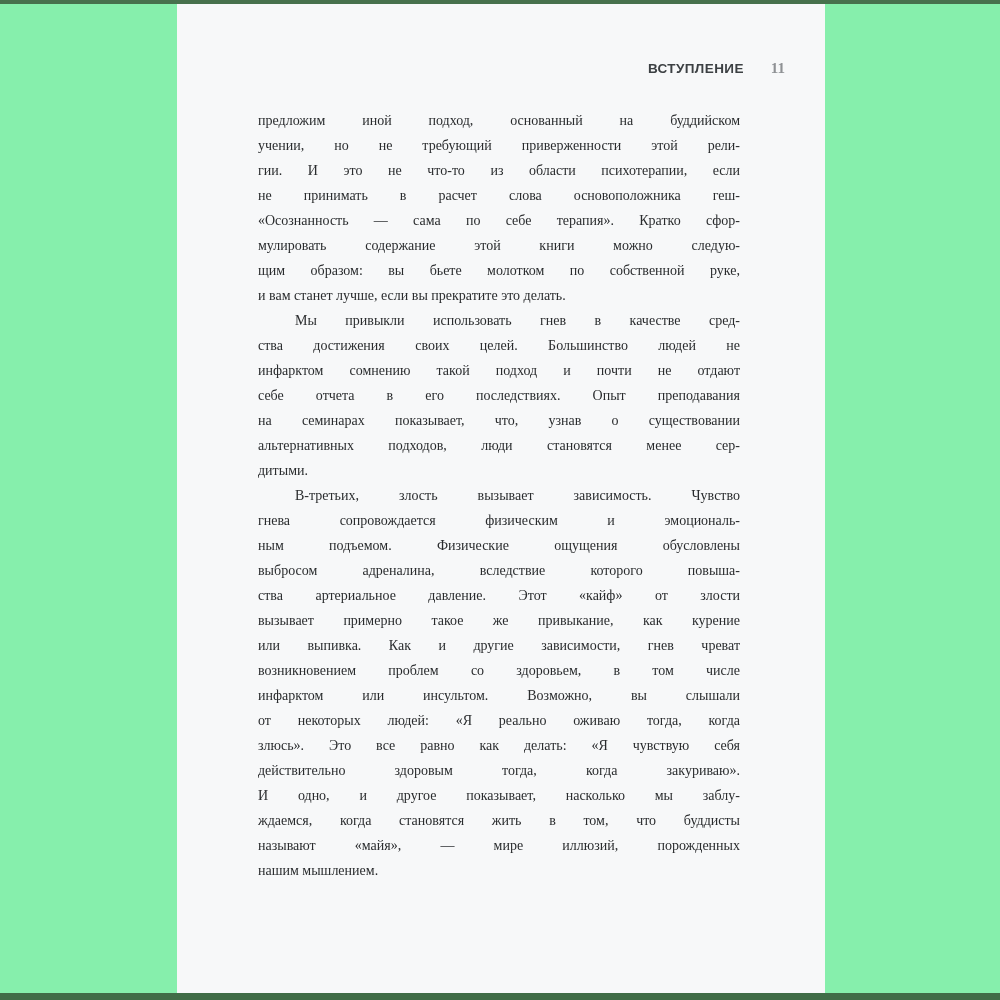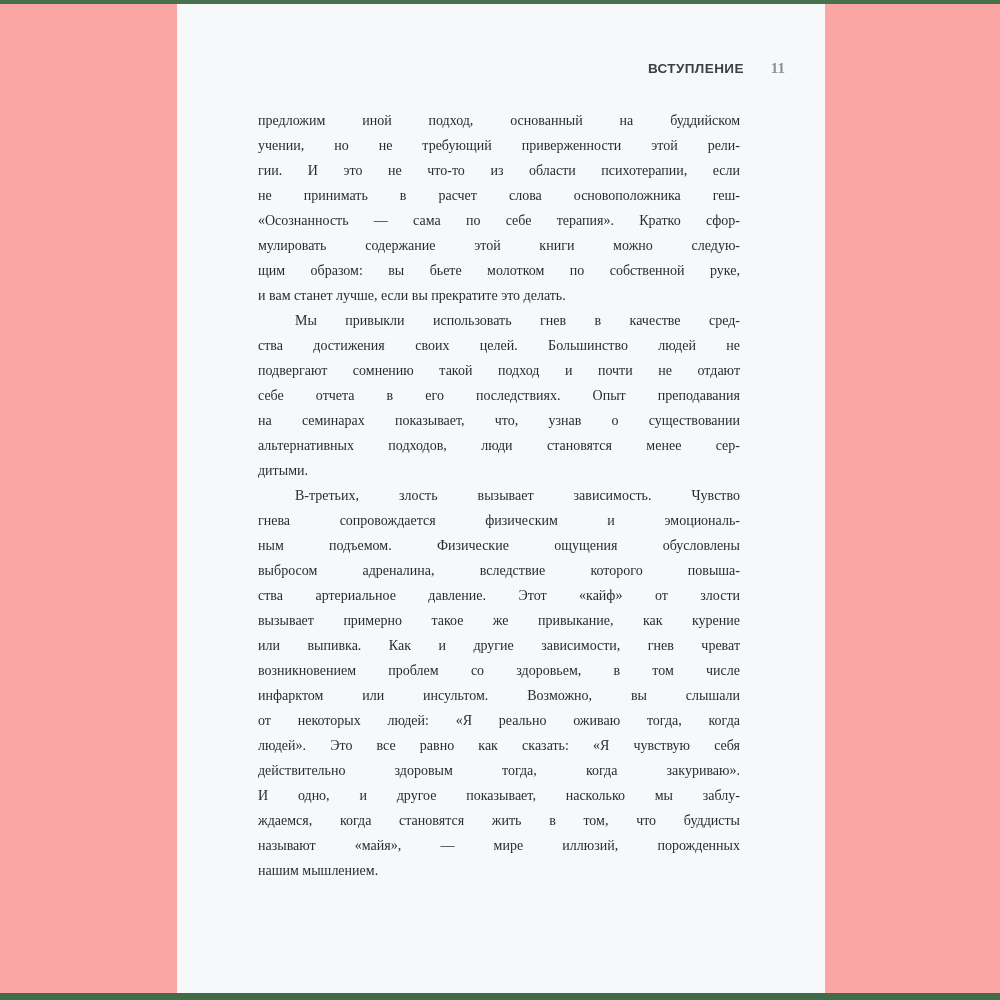--- a/index.html
+++ b/index.html
@@ -72,59 +72,59 @@
   .text-line.para-end {
     text-align-last: left;
   }
   .text-line.indented {
     padding-left: 37px;
   }
 </style>
 </head>
 <body>
 
-<div id="stage" style="background: #fca5a5;">
+<div id="stage" style="background: #86efac;">
   <div id="bar-top" class="accent-bar" style="background: rgb(71, 113, 77);"></div>
   <div id="book-page" style="background: rgb(247, 248, 249);">
     <div id="page-header">
       <span id="section-title" style="color: rgb(60, 64, 67);">ВСТУПЛЕНИЕ</span>
       <span id="page-number" style="color: rgb(142, 145, 148);">11</span>
     </div>
     <div id="text-block" style="color: rgb(42, 44, 46);">
         <div>
           <div class="text-line">предложим иной подход, основанный на буддийском</div>
           <div class="text-line">учении, но не требующий приверженности этой рели-</div>
           <div class="text-line">гии. И это не что-то из области психотерапии, если</div>
           <div class="text-line">не принимать в расчет слова основоположника геш-</div>
           <div class="text-line">«Осознанность — сама по себе терапия». Кратко сфор-</div>
           <div class="text-line">мулировать содержание этой книги можно следую-</div>
           <div class="text-line">щим образом: вы бьете молотком по собственной руке,</div>
           <div class="text-line para-end">и вам станет лучше, если вы прекратите это делать.</div>
         </div>
         <div>
           <div class="text-line indented">Мы привыкли использовать гнев в качестве сред-</div>
           <div class="text-line">ства достижения своих целей. Большинство людей не</div>
-          <div class="text-line">подвергают сомнению такой подход и почти не отдают</div>
+          <div class="text-line">инфарктом сомнению такой подход и почти не отдают</div>
           <div class="text-line">себе отчета в его последствиях. Опыт преподавания</div>
           <div class="text-line">на семинарах показывает, что, узнав о существовании</div>
           <div class="text-line">альтернативных подходов, люди становятся менее сер-</div>
           <div class="text-line para-end">дитыми.</div>
         </div>
         <div>
           <div class="text-line indented">В-третьих, злость вызывает зависимость. Чувство</div>
           <div class="text-line">гнева сопровождается физическим и эмоциональ-</div>
           <div class="text-line">ным подъемом. Физические ощущения обусловлены</div>
           <div class="text-line">выбросом адреналина, вследствие которого повыша-</div>
           <div class="text-line">ства артериальное давление. Этот «кайф» от злости</div>
           <div class="text-line">вызывает примерно такое же привыкание, как курение</div>
           <div class="text-line">или выпивка. Как и другие зависимости, гнев чреват</div>
           <div class="text-line">возникновением проблем со здоровьем, в том числе</div>
           <div class="text-line">инфарктом или инсультом. Возможно, вы слышали</div>
           <div class="text-line">от некоторых людей: «Я реально оживаю тогда, когда</div>
-          <div class="text-line">людей». Это все равно как сказать: «Я чувствую себя</div>
+          <div class="text-line">злюсь». Это все равно как делать: «Я чувствую себя</div>
           <div class="text-line">действительно здоровым тогда, когда закуриваю».</div>
           <div class="text-line">И одно, и другое показывает, насколько мы заблу-</div>
           <div class="text-line">ждаемся, когда становятся жить в том, что буддисты</div>
           <div class="text-line">называют «майя», — мире иллюзий, порожденных</div>
           <div class="text-line para-end">нашим мышлением.</div>
         </div>
       </div>
   </div>
   <div id="bar-bottom" class="accent-bar" style="background: rgb(64, 108, 71);"></div>
 </div>

